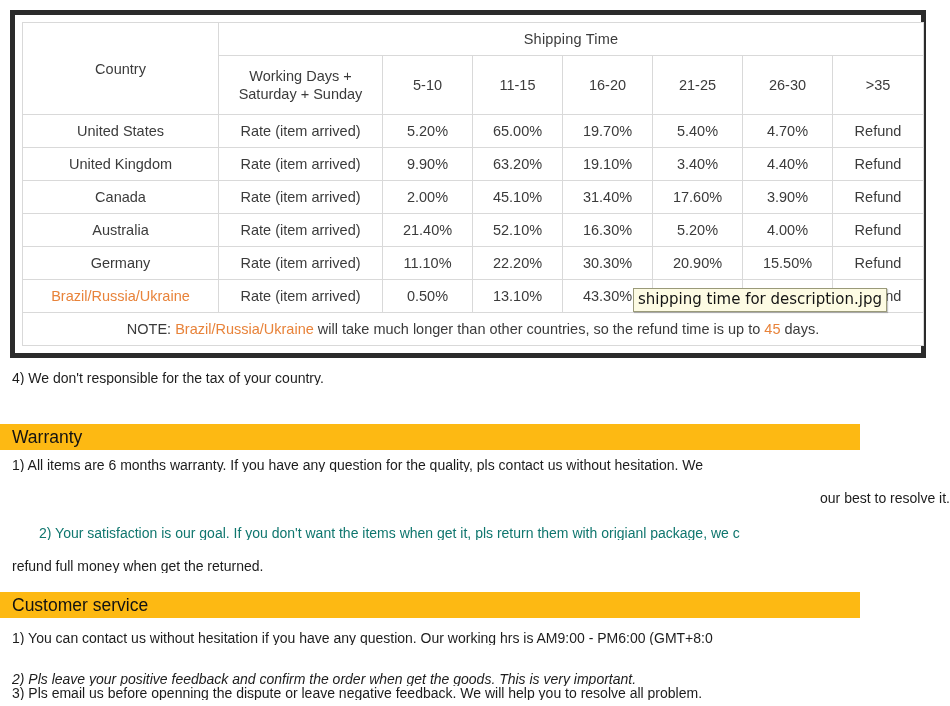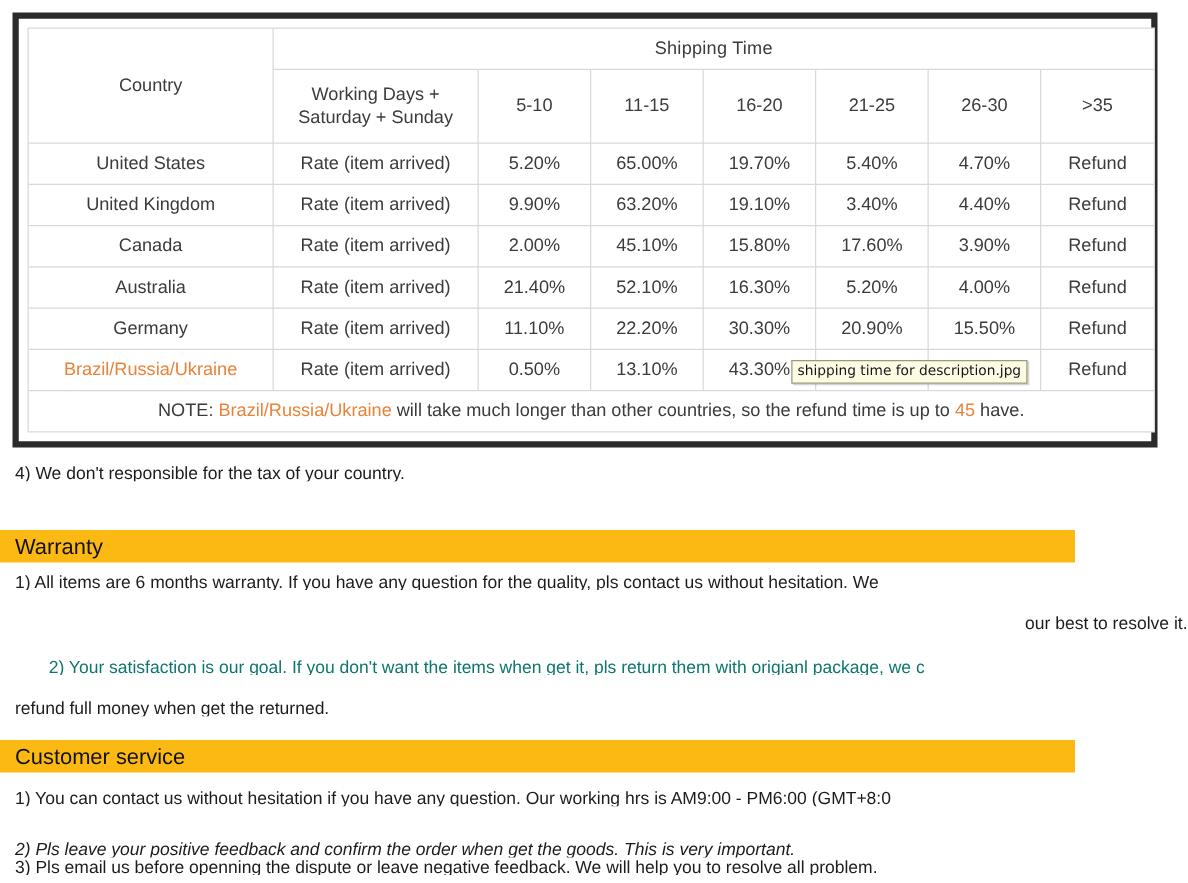--- a/index.html
+++ b/index.html
@@ -93,21 +93,21 @@
   }
 
   
   .tooltip {
     position: absolute;
     left: 633px;
     top: 288px;
     background: #fdfbe3;
     border: 1px solid #9a9a7a;
     color: #141414;
-    font-size: 11px;
+    font-size: 15px;
     font-family: "DejaVu Sans", sans-serif;
     padding: 2px 4px 3px 4px;
     line-height: 1.1;
     white-space: nowrap;
     box-shadow: 1px 1px 1px rgba(0,0,0,.22);
     z-index: 50;
   }
 
   
   .para {
@@ -192,21 +192,21 @@
           <td>3.40%</td>
           <td>4.40%</td>
           <td>Refund</td>
         </tr>
 
         <tr>
           <td class="country-cell">Canada</td>
           <td>Rate (item arrived)</td>
           <td>2.00%</td>
           <td>45.10%</td>
-          <td>15.80%</td>
+          <td>31.40%</td>
           <td>17.60%</td>
           <td>3.90%</td>
           <td>Refund</td>
         </tr>
 
         <tr>
           <td class="country-cell">Australia</td>
           <td>Rate (item arrived)</td>
           <td>21.40%</td>
           <td>52.10%</td>
@@ -232,21 +232,21 @@
           <td>Rate (item arrived)</td>
           <td>0.50%</td>
           <td>13.10%</td>
           <td>43.30%</td>
           <td></td>
           <td></td>
           <td>Refund</td>
         </tr>
 
         <tr>
-          <td class="note-cell" colspan="8"><span>NOTE: </span><span class="note-accent">Brazil/Russia/Ukraine</span><span> will take much longer than other countries, so the refund time is up to </span><span class="note-accent">45</span><span> have.</span></td>
+          <td class="note-cell" colspan="8"><span>NOTE: </span><span class="note-accent">Brazil/Russia/Ukraine</span><span> will take much longer than other countries, so the refund time is up to </span><span class="note-accent">45</span><span> days.</span></td>
         </tr>
       </tbody>
     </table>
   </div>
 </div>
 
 <div class="tooltip">shipping time for description.jpg</div>
 
 <div class="para" style="top:371px;">4) We don't responsible for the tax of your country.</div>
 

